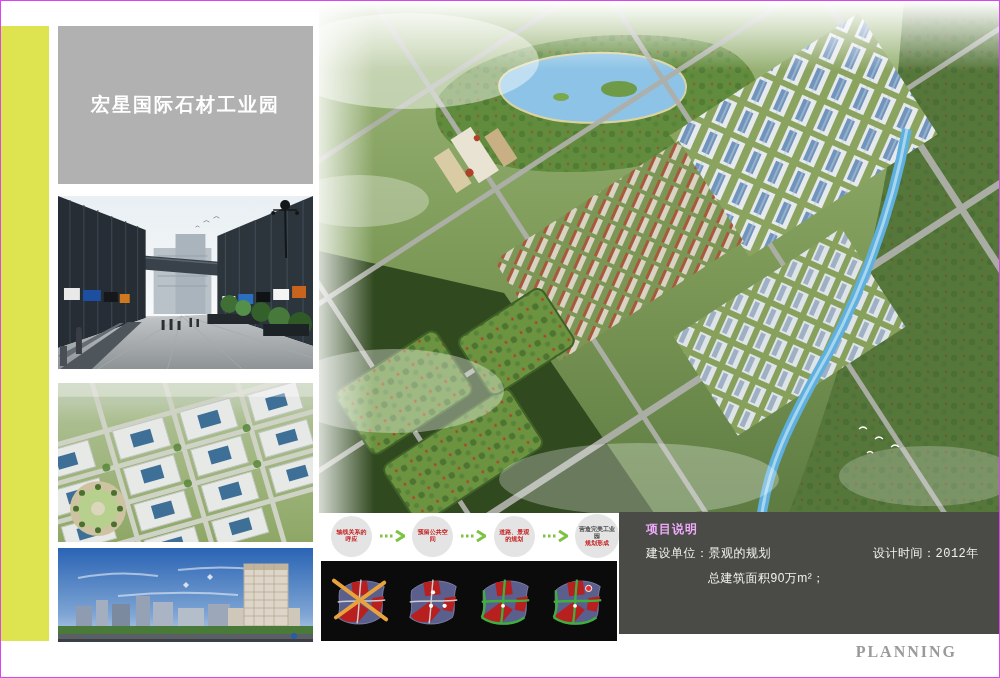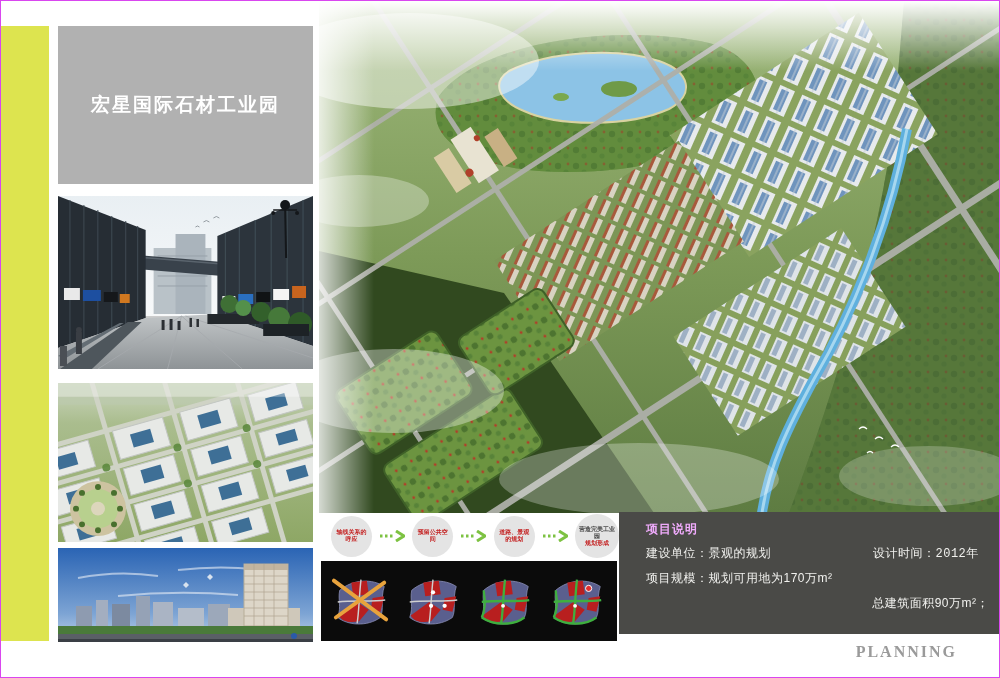--- a/index.html
+++ b/index.html
@@ -40,21 +40,21 @@
   .diagram-panel{position:absolute;left:320px;top:560px;width:296px;height:80px;background:#0b0b0b;
                  display:flex;align-items:center;justify-content:space-around;padding:0 4px;box-sizing:border-box;}
   .diagram-panel svg{display:block;}
 
   
   .info-box{position:absolute;left:618px;top:511px;width:380px;height:122px;background:#4a4a47;
             color:#f1f1ee;font-size:12px;box-sizing:border-box;padding:9px 10px 0 27px;}
   .info-heading{color:#f0abfc;font-weight:bold;font-size:12px;margin-bottom:7px;letter-spacing:1px;}
   .info-row{position:relative;margin-bottom:8px;white-space:nowrap;letter-spacing:0.5px;}
   .info-row .design-time{position:absolute;left:227px;top:0;font-family:Liberation Mono, monospace;}
-  .info-row.indent{padding-left:62px;text-align:right;}
+  .info-row.indent{padding-left:62px;}
 
   
   .planning{position:absolute;right:42px;top:642px;font-family:"Liberation Serif","DejaVu Serif",serif;
             font-weight:bold;font-size:16px;letter-spacing:2px;color:#9a9a9a;}
 </style>
 </head>
 <body>
 
 <div class="board">
 
@@ -493,23 +493,20 @@
   </div>
 
   <div class="info-box">
     <div class="info-heading">项目说明</div>
     <div class="info-row">
       <span>建设单位：</span><span>景观的规划</span>
       <span class="design-time">
         <span>设计时间：</span><span>2012年</span>
       </span>
     </div>
-    <div class="info-row">
-      <span>项目规模：</span><span>规划可用地为170万m²</span>
-    </div>
     <div class="info-row indent">
       <span>总建筑面积90万m²；</span>
     </div>
   </div>
 
   <div class="planning">PLANNING</div>
 
 </div>
 
 </body></html>

